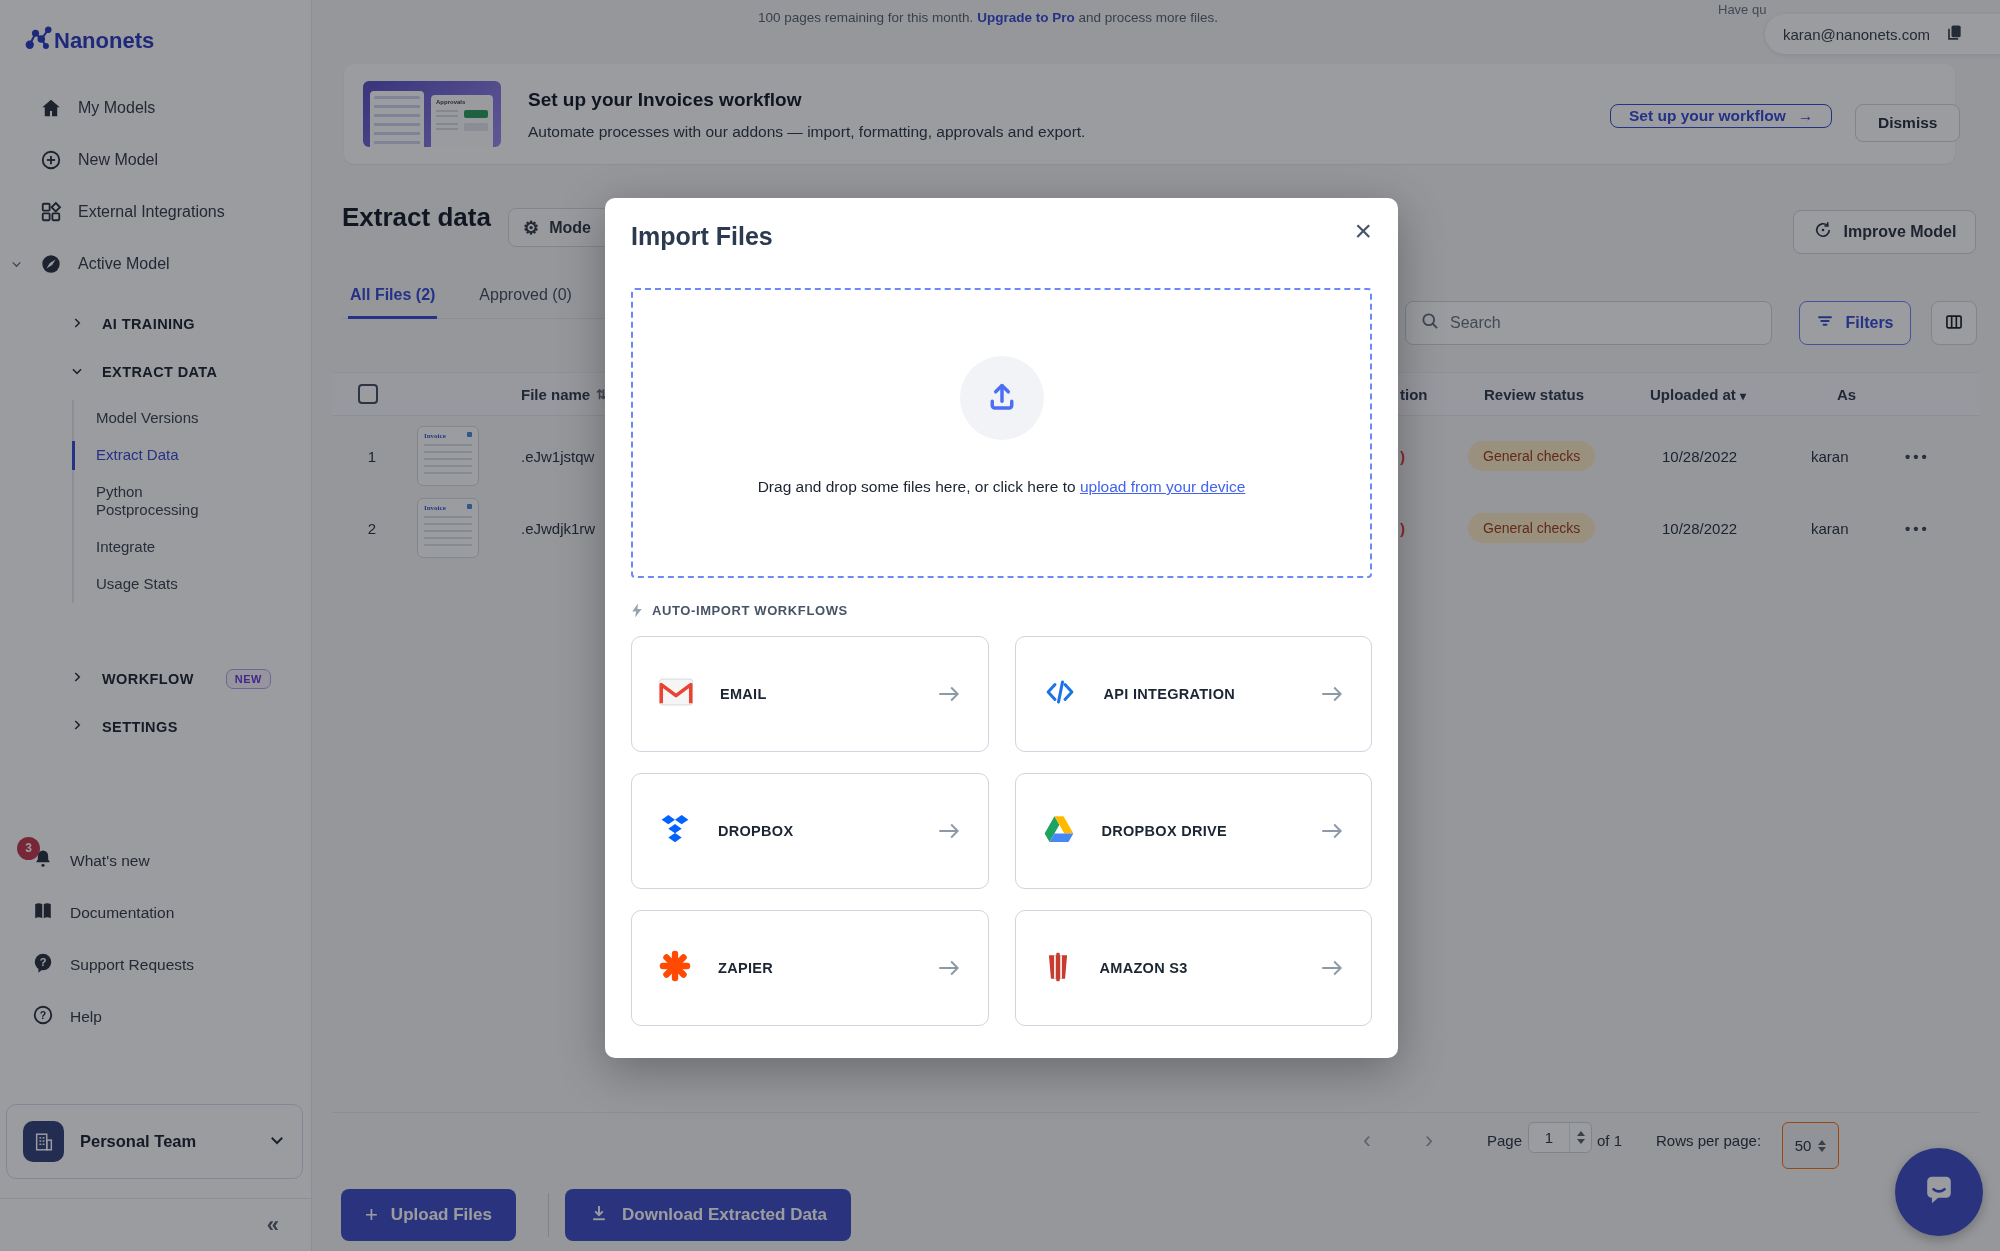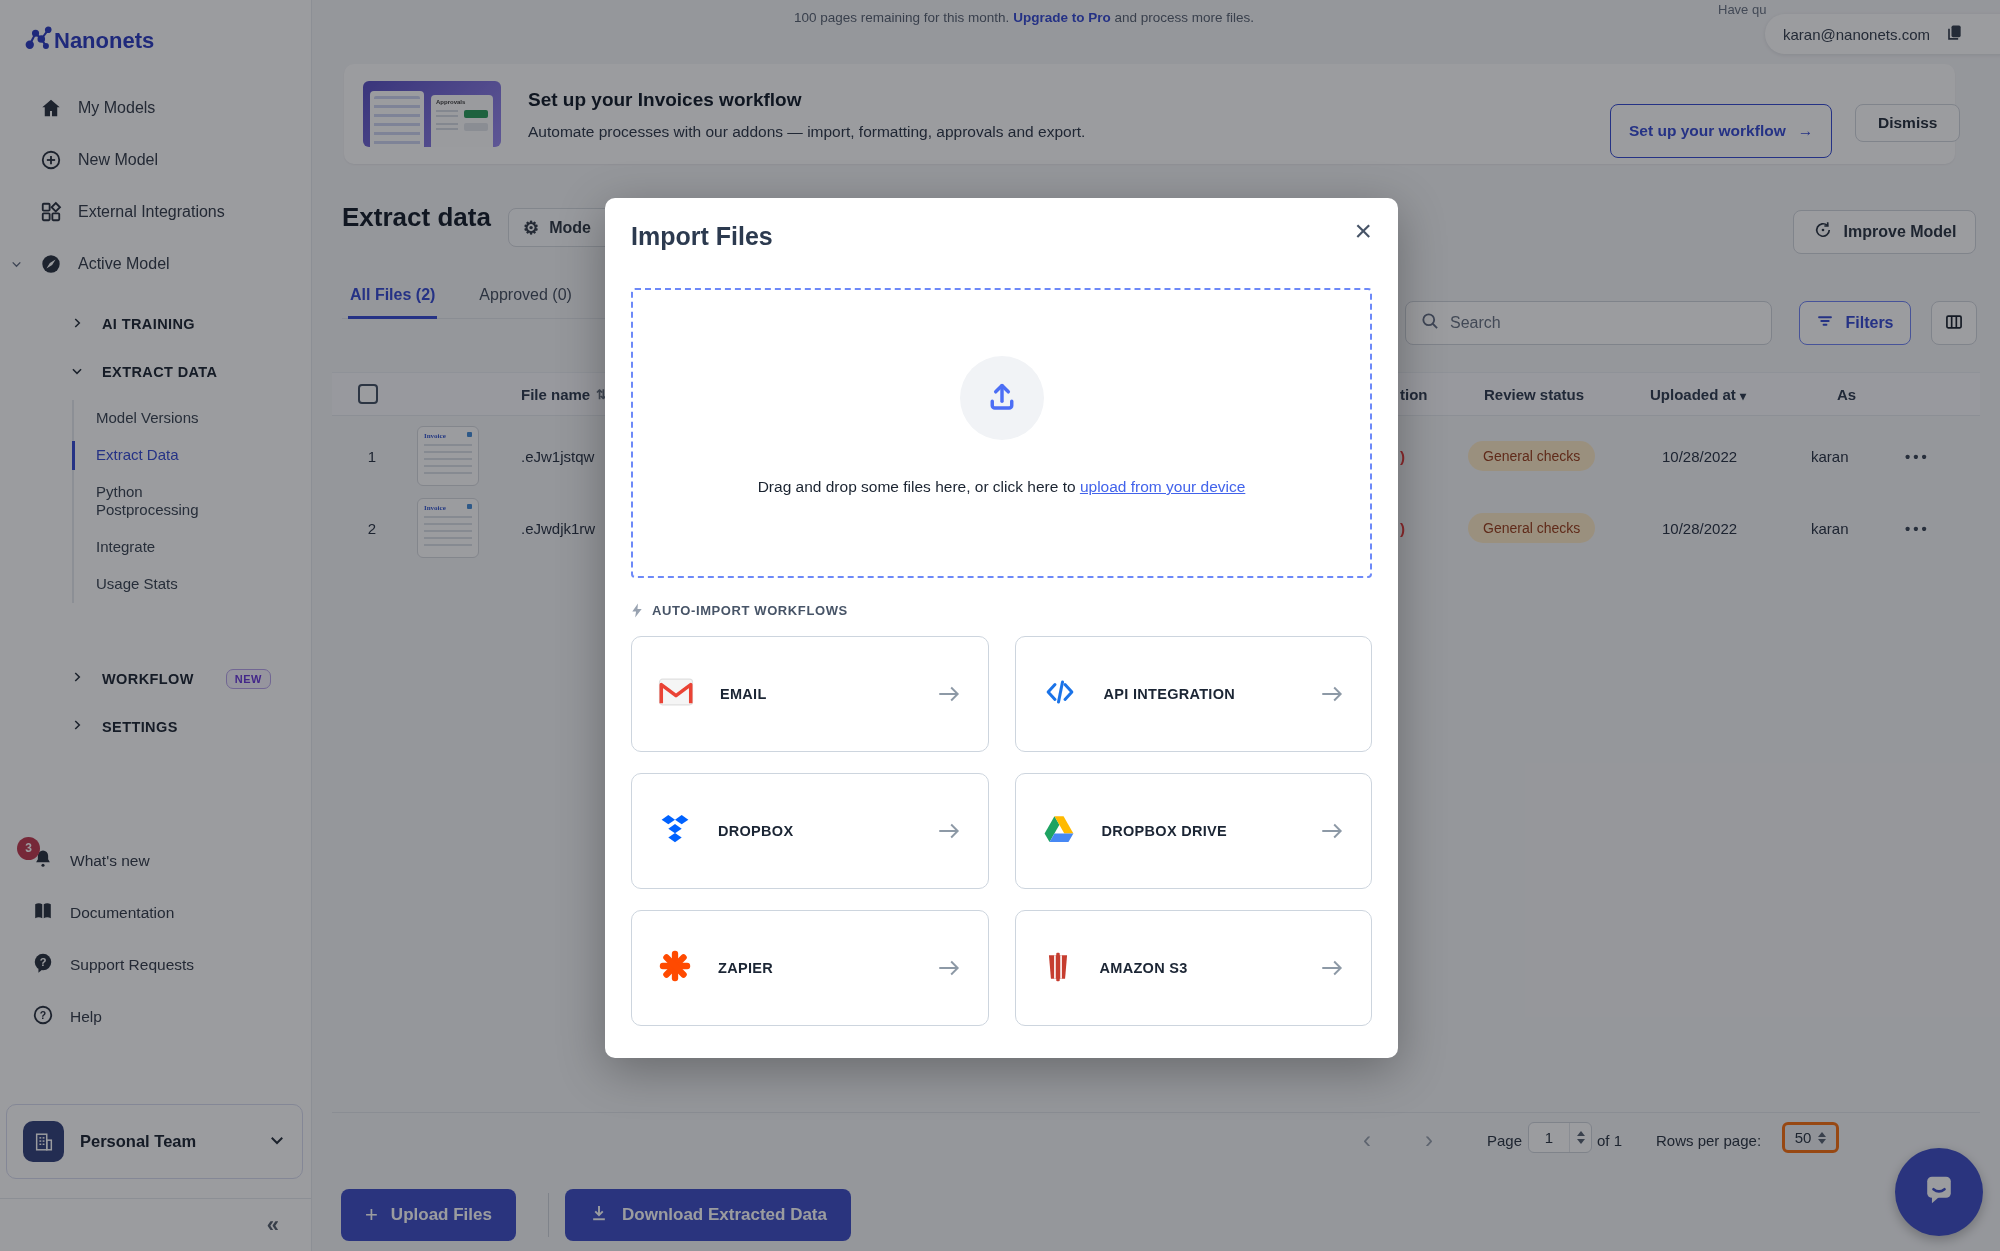--- a/index.html
+++ b/index.html
@@ -27,39 +27,39 @@
   .notif-badge { position:absolute; left:-15px; top:-11px; min-width:23px; height:23px; border-radius:50%; background:#c13e54; color:#fff; font-size:12px; font-weight:700; display:flex; align-items:center; justify-content:center; }
   .team-card { position:absolute; left:6px; right:8px; top:1104px; height:75px; border:1.5px solid #d9dcf0; border-radius:10px; display:flex; align-items:center; padding:0 16px; gap:16px; cursor:pointer; background:#fff; }
   .team-icon { width:41px; height:41px; border-radius:10px; background:#38467f; display:flex; align-items:center; justify-content:center; }
   .team-label { font-size:16.5px; font-weight:600; color:#222b38; flex:1; }
   .sidebar-footer { position:absolute; left:0; right:0; bottom:0; height:53px; border-top:1px solid #e7e9ee; display:flex; align-items:center; justify-content:flex-end; padding-right:32px; }
   .collapse-glyph { font-size:22px; color:#5b6472; cursor:pointer; font-weight:700; }
 
   
   .main { position:absolute; left:312px; top:0; width:1688px; height:1251px; }
   .main > * { position:absolute; }
-  .usage { left:446px; top:10px; font-size:13.5px; color:#5c6676;margin-left:36px; }
+  .usage { left:446px; top:10px; font-size:13.5px; color:#5c6676; }
   .usage a { color:#3b4fd4; font-weight:700; text-decoration:none; cursor:pointer; }
   .have-q { left:1406px; top:2px; font-size:13px; color:#6b7585; }
   .email-pill { left:1453px; top:14px; height:40px; width:262px; background:#fff; border-radius:20px; box-shadow:0 1px 4px rgba(16,24,40,.1); display:flex; align-items:center; gap:14px; padding:0 18px; font-size:15px; color:#3a4352; }
 
   .banner { left:32px; top:64px; width:1611px; height:100px; background:#fff; border-radius:10px; box-shadow:0 1px 2px rgba(16,24,40,.06); }
   .banner > * { position:absolute; }
   .banner-illo { left:19px; top:17px; width:138px; height:66px; border-radius:6px; background:linear-gradient(135deg,#5d54c4,#9b8cef); overflow:hidden; }
   .illo-card1 { position:absolute; left:7px; top:10px; width:54px; height:70px; background:#fff; border-radius:4px; padding:5px 4px; }
   .illo-grid { height:100%; background:repeating-linear-gradient(#cfd6f2 0 3px, transparent 3px 9px); border-radius:2px; }
   .illo-card2 { position:absolute; left:68px; top:14px; width:62px; height:60px; background:#fdfdfd; border-radius:4px; padding:4px 5px; }
   .illo-title { font-size:6px; font-weight:700; color:#444; }
   .illo-row { display:flex; justify-content:space-between; align-items:center; margin-top:5px; }
   .illo-lines { width:22px; height:8px; background:repeating-linear-gradient(#d8dce5 0 2px, transparent 2px 5px); }
   .illo-chip { width:24px; height:8px; border-radius:2px; background:#2f9e5f; }
   .illo-chip.gray { background:#e3e6ec; }
   .banner-title { left:184px; top:25px; font-size:19px; font-weight:700; color:#17202e; }
   .banner-sub { left:184px; top:59px; font-size:15.5px; color:#323c4d; }
-  .btn-outline-blue { left:1266px; top:40px; height:54px; display:flex; align-items:center; gap:12px; padding:0 18px; border:1.5px solid #3b4fd4; border-radius:8px; color:#3b4fd4; font-size:15.5px; font-weight:700; background:#fff; cursor:pointer; }
+  .btn-outline-blue { left:1266px; top:40px; height:24px; display:flex; align-items:center; gap:12px; padding:0 18px; border:1.5px solid #3b4fd4; border-radius:8px; color:#3b4fd4; font-size:15.5px; font-weight:700; background:#fff; cursor:pointer; }
   .btn-outline-gray { left:1511px; top:40px; height:38px; display:flex; align-items:center; padding:0 22px; border:1.5px solid #d2d7de; border-radius:8px; color:#2b3442; font-size:15.5px; font-weight:600; background:#fff; cursor:pointer; }
 
   .page-title { left:30px; top:202px; font-size:26px; font-weight:700; color:#19222f; }
   .model-settings { left:196px; top:208px; height:39px; width:130px; display:flex; align-items:center; gap:10px; padding:0 14px; border:1px solid #d6dae0; border-radius:8px; background:#fbfcfd; font-size:16px; font-weight:600; color:#333c49; cursor:pointer; }
   .gear-glyph { font-size:18px; color:#39424f; }
   .improve-btn { left:1481px; top:210px; width:183px; height:44px; display:flex; align-items:center; justify-content:center; gap:11px; border:1px solid #d2d7de; border-radius:8px; background:#fff; font-size:16px; font-weight:600; color:#2f3947; cursor:pointer; }
 
   .tabs { left:30px; top:280px; width:500px; display:flex; gap:40px; padding-left:6px; border-bottom:1px solid #e3e7ec; }
   .tab { padding:6px 2px 12px; font-size:16px; color:#495363; cursor:pointer; }
   .tab.active { color:#3b4fd4; font-weight:700; border-bottom:3px solid #3b4fd4; margin-bottom:-1px; }
@@ -87,21 +87,21 @@
   .menu-dots { font-size:15px; letter-spacing:3px; color:#3f4a5a; font-weight:700; cursor:pointer; }
 
   .hr { left:20px; width:1648px; top:1112px; border-top:1px solid #e3e7ec; }
   .pag { top:1122px; height:36px; display:flex; align-items:center; font-size:15px; color:#2f3947; }
   .pg-chev { font-size:24px; color:#9aa3b0; cursor:pointer; line-height:1; }
   .stepper { left:1216px; width:64px; height:31px; border:1px solid #d0d5dd; border-radius:6px; background:#fff; display:flex; align-items:center; }
   .stepper-val { flex:1; text-align:center; font-size:15px; color:#2f3947; }
   .stepper-arrows { width:22px; height:100%; border-left:1px solid #e3e7ec; display:flex; flex-direction:column; align-items:center; justify-content:center; gap:3px; cursor:pointer; }
   .tri-up { width:0; height:0; border-left:4px solid transparent; border-right:4px solid transparent; border-bottom:5px solid #5c6676; }
   .tri-dn { width:0; height:0; border-left:4px solid transparent; border-right:4px solid transparent; border-top:5px solid #5c6676; }
-  .rp-select { left:1470px; width:57px; height:31px; border:3px solid #f97316; background:#eef0f4; border-radius:6px; display:flex; align-items:center; justify-content:center; gap:7px; cursor:pointer; font-size:15px; color:#2f3947; }
+  .rp-select { left:1470px; width:57px; height:47px; border:1px solid #f97316; background:#eef0f4; border-radius:6px; display:flex; align-items:center; justify-content:center; gap:7px; cursor:pointer; font-size:15px; color:#2f3947; }
   .sel-arrows { display:flex; flex-direction:column; gap:2px; }
 
   .primary-btn { height:52px; display:flex; align-items:center; gap:13px; padding:0 24px; background:#4353c8; border:none; border-radius:8px; color:#fff; font-size:17px; font-weight:600; cursor:pointer; font-family:"Liberation Sans",sans-serif; }
   .upload-pos { left:29px; top:1189px; }
   .download-pos { left:253px; top:1189px; }
   .v-div { left:236px; top:1193px; height:44px; border-left:1px solid #d0d5dd; }
   .plus-glyph { font-size:22px; font-weight:400; }
   .chat-bubble { left:1583px; top:1148px; width:88px; height:88px; border-radius:50%; background:#4353c8; display:flex; align-items:center; justify-content:center; box-shadow:0 4px 12px rgba(0,0,0,.25); cursor:pointer; }
 
   

